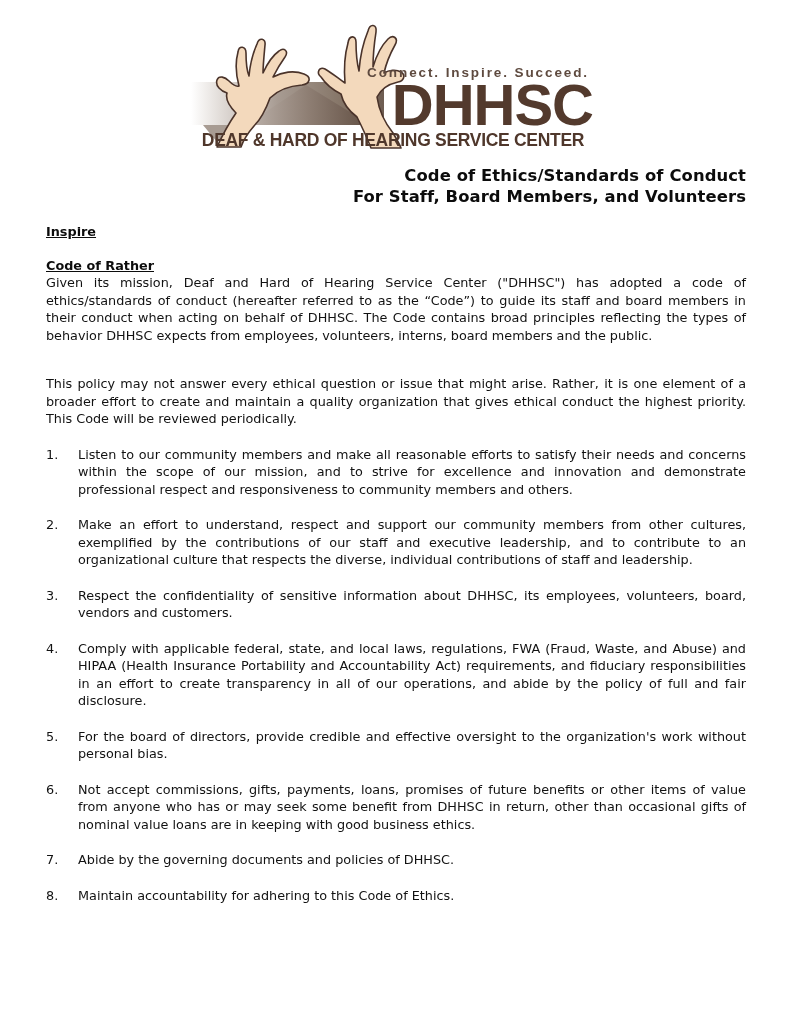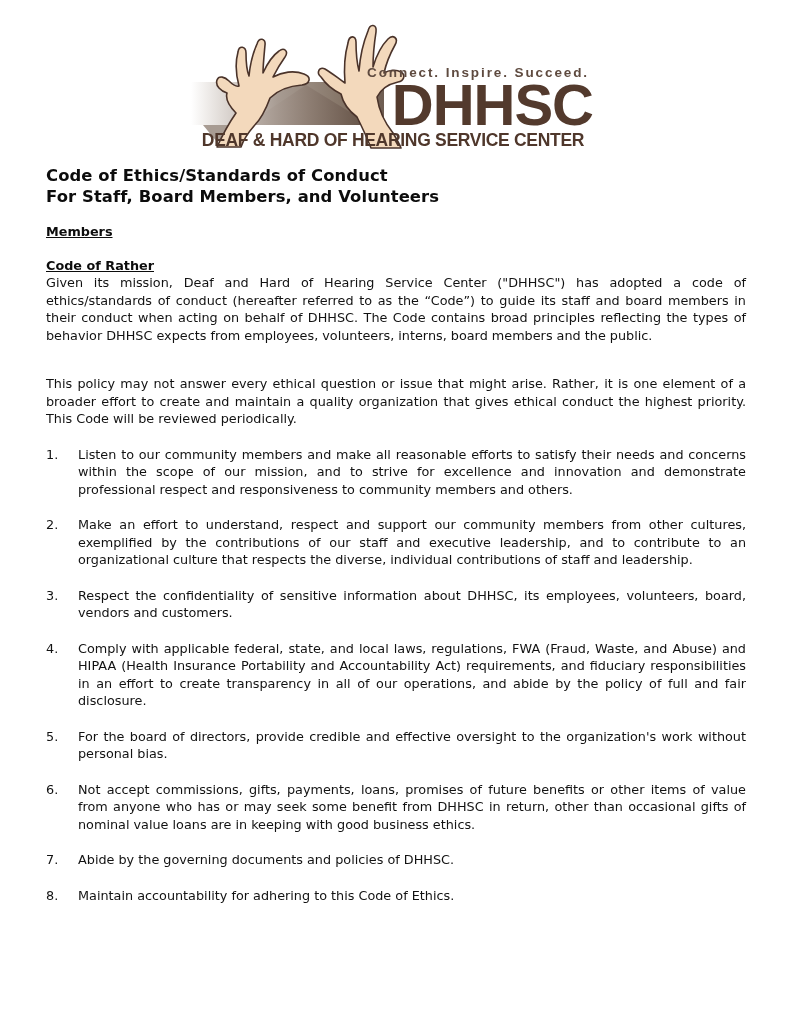--- a/index.html
+++ b/index.html
@@ -7,21 +7,21 @@
     width:791px;height:1024px;overflow:hidden;background:#ffffff;
     font-family:"DejaVu Sans","Liberation Sans",sans-serif;
     color:#121212;
     -webkit-font-smoothing:antialiased;
   }
   .page{padding:13px 45px 0 46px;}
   
   .logo-wrap{width:410px;height:138px;margin:0 auto;display:block;}
   
   .doc-title{
-    margin:14px 0 0;text-align:left;font-weight:bold;
+    margin:14px 0 0;text-align:right;font-weight:bold;
     font-size:16.4px;line-height:21px;letter-spacing:.1px;color:#0c0c0c;
   }
   
   .heading{
     margin:16px 0 0;font-size:12.8px;line-height:17.5px;
     font-weight:bold;text-decoration:underline;color:#0c0c0c;
   }
   p.body{margin:0;font-size:12.8px;line-height:17.5px;text-align:justify;}
   p.body.gap{margin-top:31px;}
   
@@ -106,21 +106,21 @@
     <text x="398" y="64" text-anchor="end" font-family="Liberation Sans, sans-serif" font-size="13.5" font-weight="bold" letter-spacing="1.9" fill="#5e4a3f">Connect. Inspire. Succeed.</text>
     <text x="402" y="112" text-anchor="end" font-family="Liberation Sans, sans-serif" font-size="58" font-weight="bold" letter-spacing="-1" fill="#533a2d">DHHSC</text>
     <text x="202" y="133" text-anchor="middle" font-family="Liberation Sans, sans-serif" font-size="17.5" font-weight="bold" letter-spacing="-0.3" fill="#4f372b">DEAF &amp; HARD OF HEARING SERVICE CENTER</text>
   </svg>
 
   <div class="doc-title">
     <div>Code of Ethics/Standards of Conduct</div>
     <div>For Staff, Board Members, and Volunteers</div>
   </div>
 
-  <div class="heading">Members</div>
+  <div class="heading">Inspire</div>
 
   <div class="heading">Code of Rather</div>
   <p class="body">Given its mission, Deaf and Hard of Hearing Service Center ("DHHSC") has adopted a code of ethics/standards of conduct (hereafter referred to as the “Code”) to guide its staff and board members in their conduct when acting on behalf of DHHSC. The Code contains broad principles reflecting the types of behavior DHHSC expects from employees, volunteers, interns, board members and the public.</p>
   <p class="body gap">This policy may not answer every ethical question or issue that might arise. Rather, it is one element of a broader effort to create and maintain a quality organization that gives ethical conduct the highest priority. This Code will be reviewed periodically.</p>
 
   <ol class="eth-list">
     <li class="eth-item">
       <span class="num">1.</span>
       <span class="txt">Listen to our community members and make all reasonable efforts to satisfy their needs and concerns within the scope of our mission, and to strive for excellence and innovation and demonstrate professional respect and responsiveness to community members and others.</span>
     </li>

